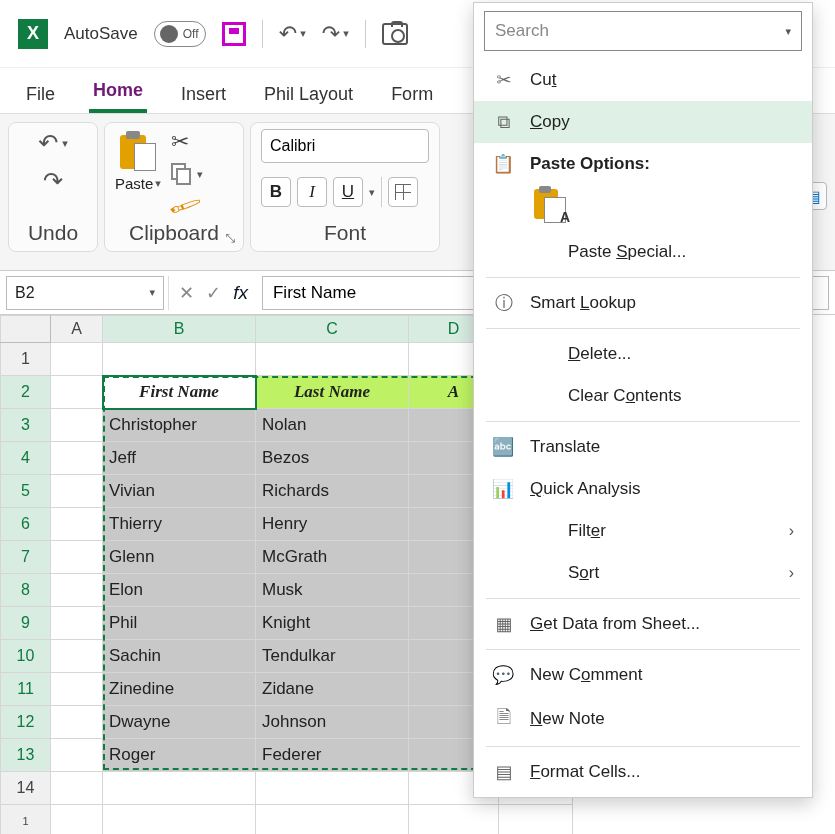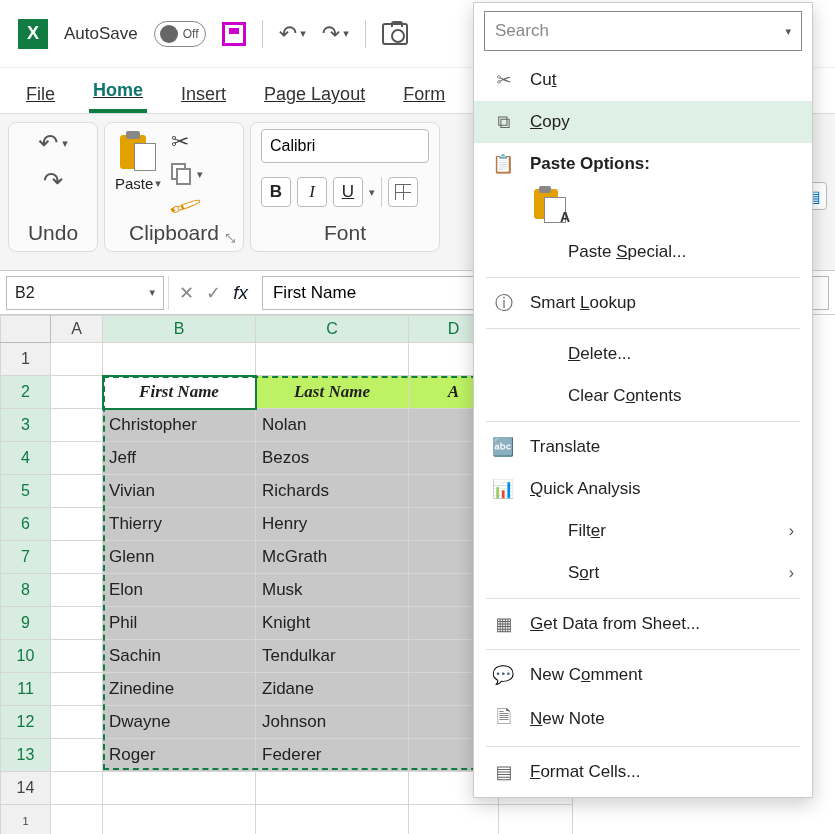--- a/index.html
+++ b/index.html
@@ -16,23 +16,23 @@
   .save-icon { width: 24px; height: 24px; border: 3px solid #cc00cc; position:relative; }
   .save-icon::before { content:""; position:absolute; top:3px; left:4px; width:10px; height:6px; background:#cc00cc; }
   .tb-divider { width: 1px; height: 28px; background: #ccc; }
   .qat-btn { display:flex; align-items:center; gap:3px; color:#555; font-size:22px; }
   .chev { font-size:11px; color:#555; }
   .camera-icon { width:26px; height:22px; border:2px solid #555; border-radius:3px; position:relative; }
   .camera-icon::before{ content:""; position:absolute; top:-4px; left:7px; width:8px; height:4px; border:2px solid #555; border-bottom:none; border-radius:3px 3px 0 0;}
   .camera-icon::after{ content:""; position:absolute; top:4px; left:7px; width:10px; height:10px; border-radius:50%; border:2px solid #555;}
 
   
-  .tabs { display:flex; align-items:flex-end; gap:30px; padding:0 22px; height:46px; background:#fff; border-bottom:1px solid #ddd;text-decoration:underline; }
+  .tabs { display:flex; align-items:flex-end; gap:30px; padding:0 22px; height:46px; background:#fff; border-bottom:1px solid #ddd; }
   .tab { font-size:18px; color:#333; padding:0 4px 8px 4px; }
-  .tab.active { color:#0f766e; font-weight:600; border-bottom:4px solid #107c41; }
+  .tab.active { color:#701a75; font-weight:600; border-bottom:4px solid #107c41; }
 
   
   .ribbon { background:#f5f5f5; padding:8px 8px 0 8px; border-bottom:1px solid #ccc; height:157px; }
   .ribbon-groups { display:flex; gap:6px; align-items:stretch; height:130px; }
   .group { border:1px solid #ddd; border-radius:8px; background:#fbfbfb; padding:6px 10px 4px 10px; display:flex; flex-direction:column; justify-content:space-between; position:relative; }
   .group-label { text-align:center; font-size:21px; color:#444; padding:2px 0; }
   .group-body { display:flex; align-items:center; gap:6px; flex:1; }
   .launcher { position:absolute; bottom:6px; right:8px; font-size:12px; color:#666; }
 
   .undo-col { display:flex; flex-direction:column; gap:10px; }
@@ -125,21 +125,21 @@
   <div class="qat-btn">↶<span class="chev">▾</span></div>
   <div class="qat-btn">↷<span class="chev">▾</span></div>
   <div class="tb-divider"></div>
   <div class="camera-icon"></div>
 </div>
 
 <div class="tabs">
   <div class="tab">File</div>
   <div class="tab active">Home</div>
   <div class="tab">Insert</div>
-  <div class="tab">Page Layout</div>
+  <div class="tab">Phil Layout</div>
   <div class="tab">Form</div>
   <div class="tab" style="margin-left:auto;">veloper</div>
 </div>
 
 <div class="ribbon">
   <div class="ribbon-groups">
     <div class="group" style="width:90px;">
       <div class="group-body undo-col">
         <div class="u-btn">↶<span class="chev">▾</span></div>
         <div class="u-btn">↷</div>

